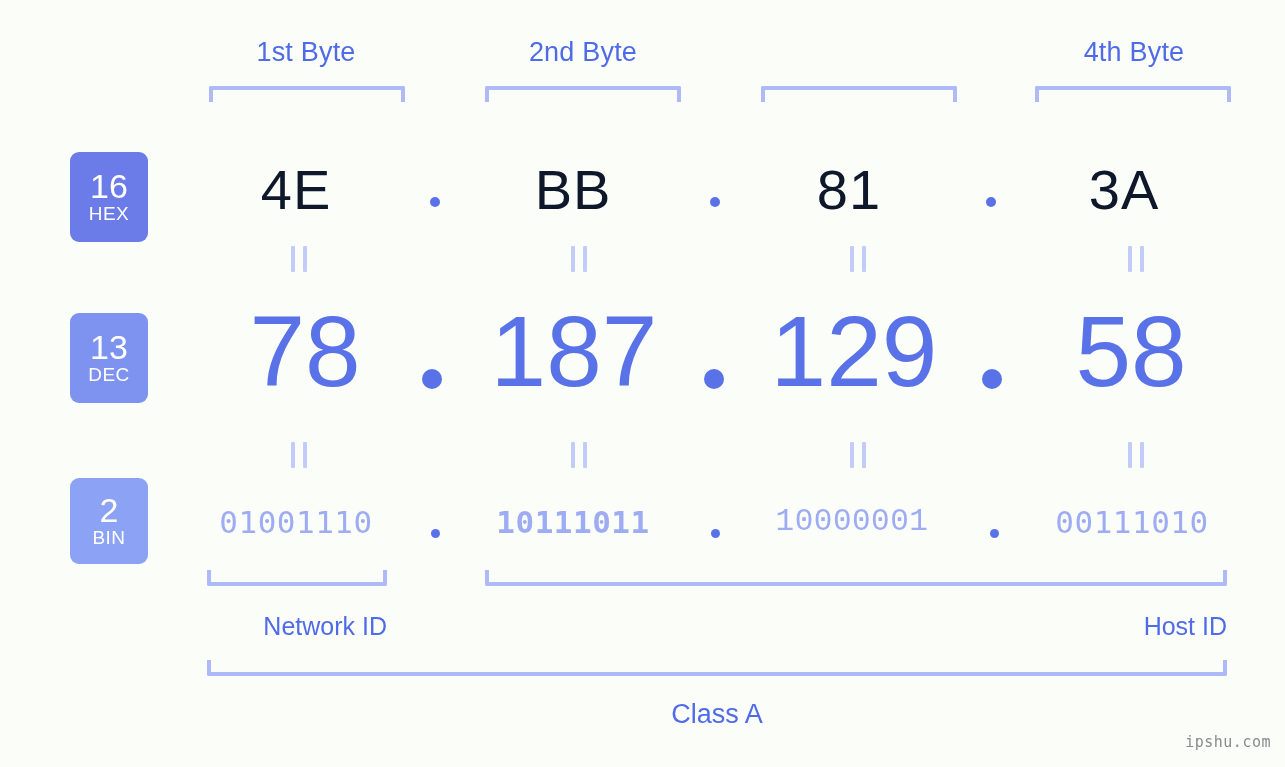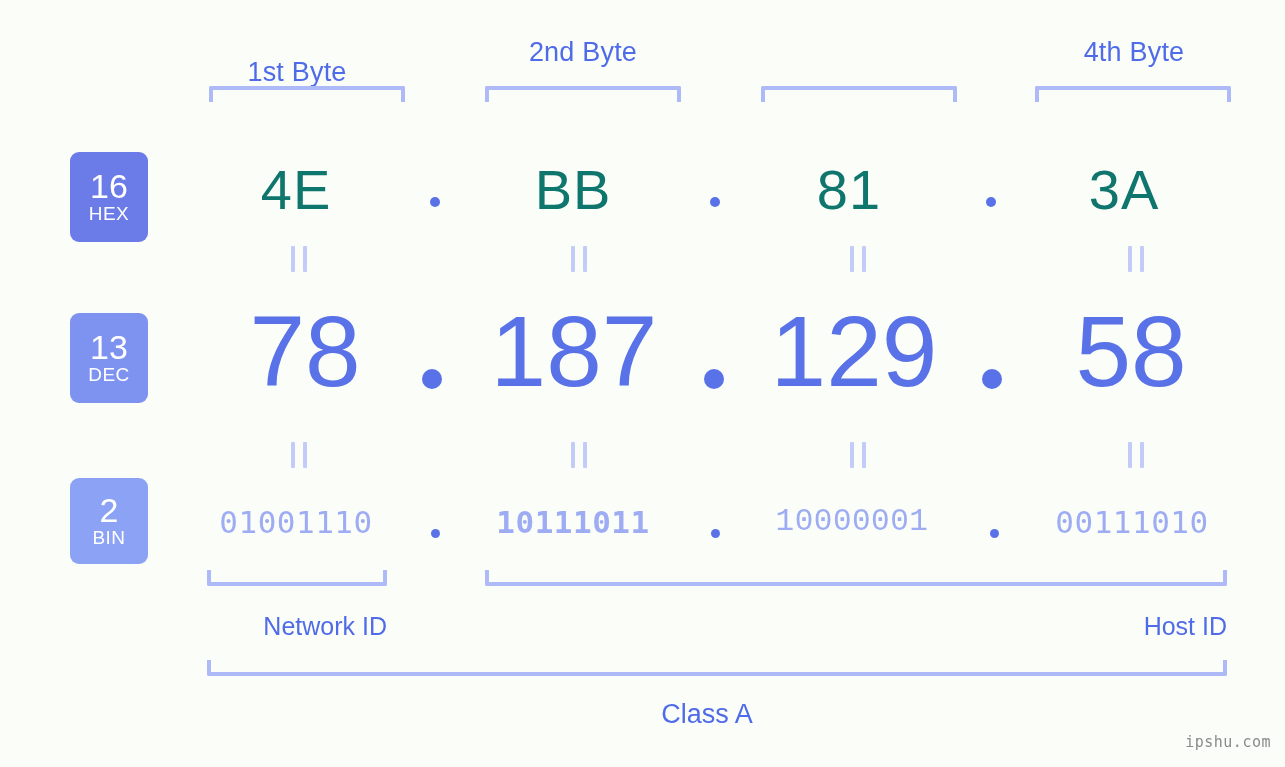--- a/index.html
+++ b/index.html
@@ -87,21 +87,21 @@
   .cell {
     position: absolute;
     text-align: center;
   }
 
   .hex-row .cell {
     top: 150px;
     height: 80px;
     line-height: 80px;
     font-size: 56px;
-    color: #0f766e;
+    color: #0f172a;
     letter-spacing: 1px;
   }
 
   .dec-row .cell {
     top: 290px;
     height: 122px;
     line-height: 122px;
     font-size: 100px;
     color: #5A72E8;
     letter-spacing: 0px;
@@ -175,21 +175,21 @@
     font-size: 15px;
     color: #8A8A8A;
     letter-spacing: 0.5px;
   }
 </style>
 </head>
 <body>
 
 <div class="canvas">
 
-  <div class="byte-header" style="left:177px; width:240px;margin-top:20px;">1st Byte</div>
+  <div class="byte-header" style="left:186px; width:240px;">1st Byte</div>
   <div class="byte-header" style="left:463px; width:240px;">2nd Byte</div>
   <div class="byte-header" style="left:1014px; width:240px;">4th Byte</div>
 
   <div class="top-bracket" style="left:209px; width:196px;"></div>
   <div class="top-bracket" style="left:485px; width:196px;"></div>
   <div class="top-bracket" style="left:761px; width:196px;"></div>
   <div class="top-bracket" style="left:1035px; width:196px;"></div>
 
   <div class="badge badge-hex">
     <span class="num">16</span>
@@ -268,17 +268,17 @@
     <div class="cell" style="left:1022px; width:220px;">00111010</div>
   </div>
 
   <div class="bottom-bracket" style="left:207px; top:570px; width:180px;"></div>
   <div class="id-label" style="left:207px; width:180px;">Network ID</div>
 
   <div class="bottom-bracket" style="left:485px; top:570px; width:742px;"></div>
   <div class="id-label" style="left:485px; width:742px;">Host ID</div>
 
   <div class="bottom-bracket" style="left:207px; top:660px; width:1020px;"></div>
-  <div class="class-label" style="left:197px; width:1020px;">Class A</div>
+  <div class="class-label" style="left:207px; width:1020px;">Class A</div>
 
   <div class="watermark">ipshu.com</div>
 
 </div>
 
 </body></html>

